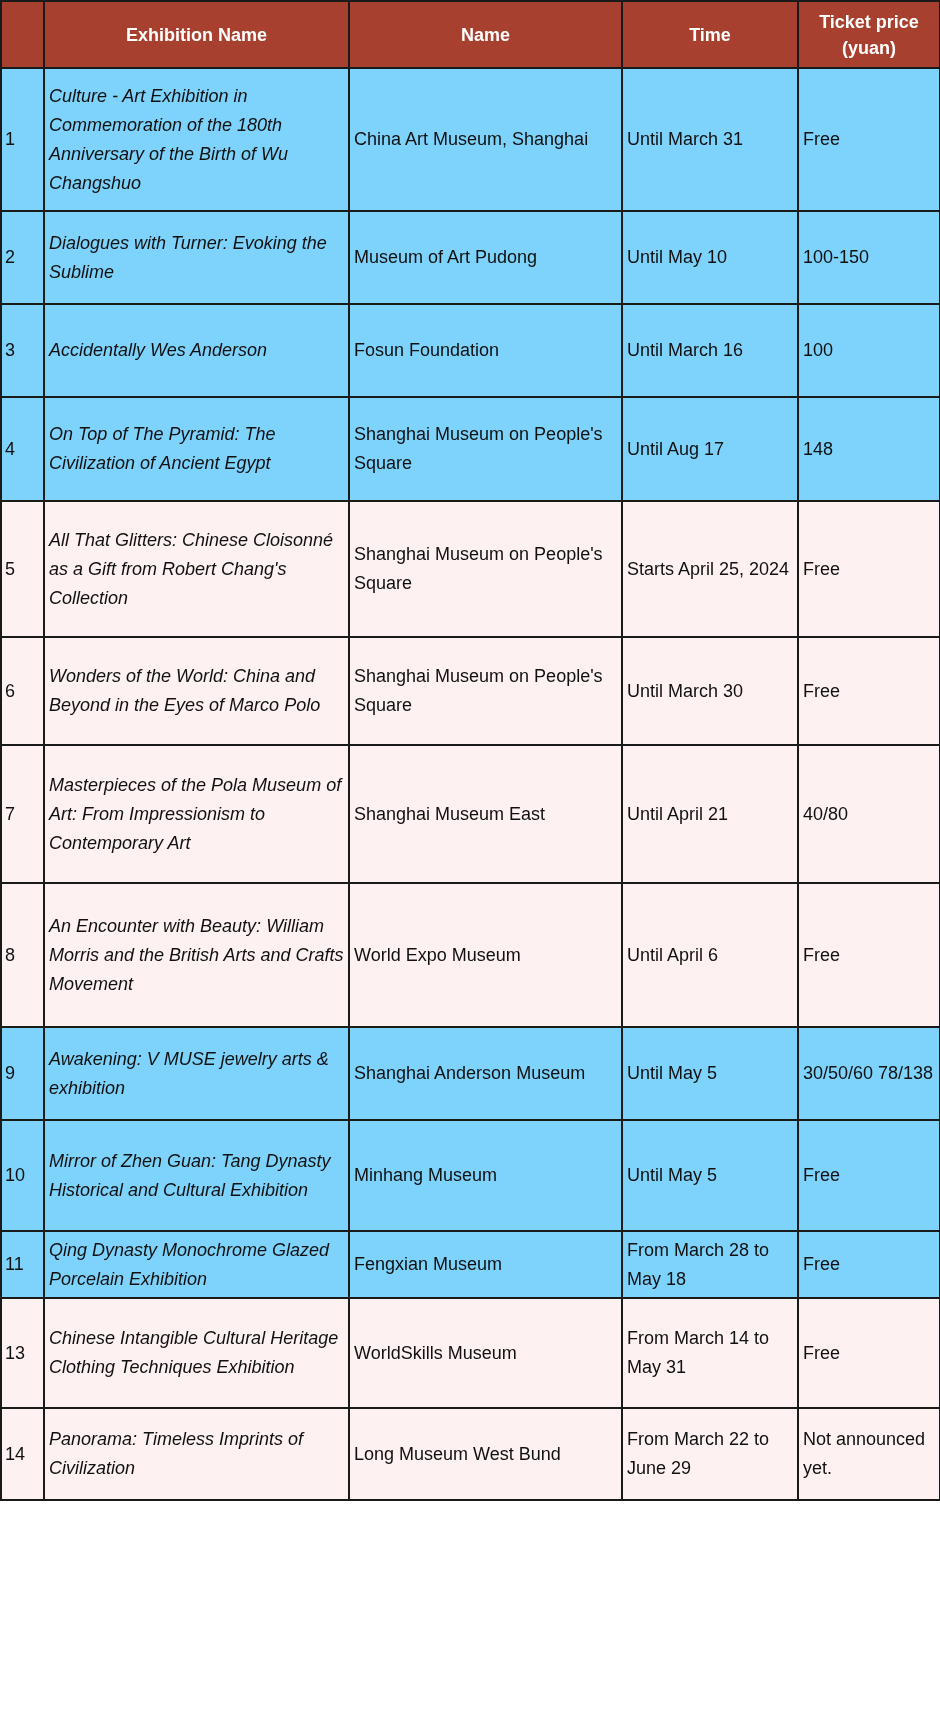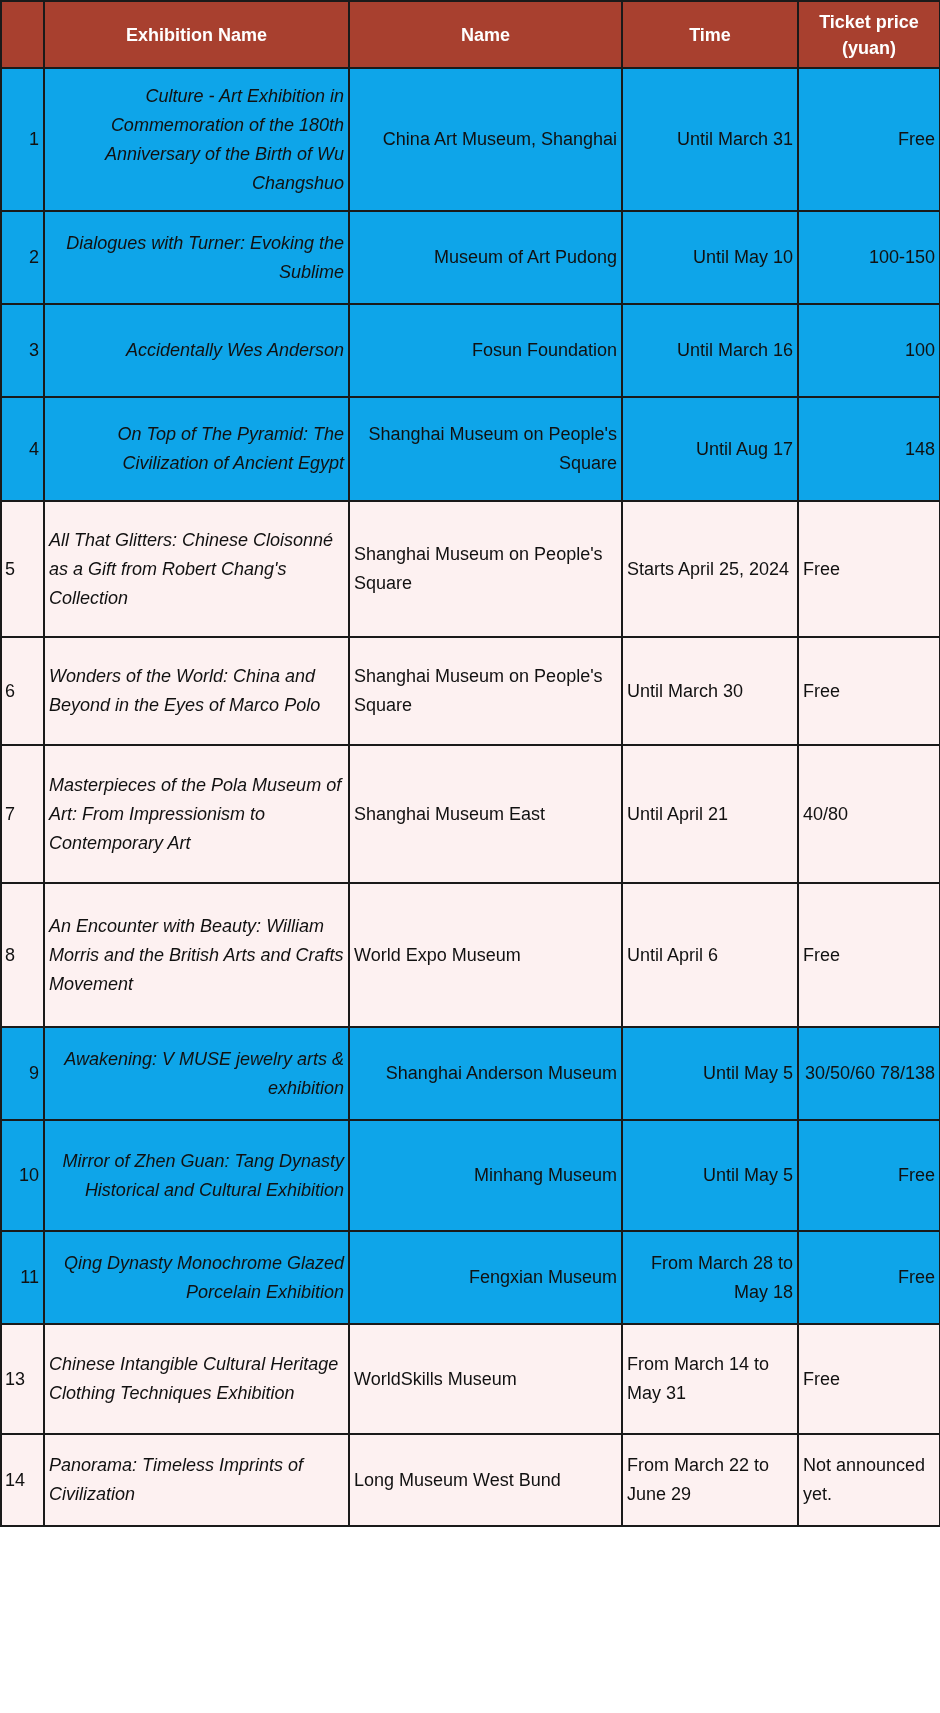--- a/index.html
+++ b/index.html
@@ -24,21 +24,21 @@
       color: #ffffff;
       font-weight: bold;
       text-align: center;
       height: 65px;
       padding: 0 4px;
       line-height: 26px;
     }
     td { padding: 0 4px 0 4px; text-align: left; }
     td.num { padding-left: 3px; }
     td.name { font-style: italic; }
-    tr.shade-a td { background: #0ea5e9; text-align: right; }
+    tr.shade-a td { background: #7dd3fc; }
     tr.shade-b td { background: #fdf1f1; }
   </style>
 </head>
 <body>
 
 <table>
   <colgroup>
     <col class="c0">
       <col class="c1">
       <col class="c2">
@@ -118,21 +118,21 @@
       <td>Until May 5</td>
       <td>30/50/60 78/138</td>
     </tr>
     <tr class="shade-a" style="height:111px">
       <td class="num">10</td>
       <td class="name">Mirror of Zhen Guan: Tang Dynasty Historical and Cultural Exhibition</td>
       <td>Minhang Museum</td>
       <td>Until May 5</td>
       <td>Free</td>
     </tr>
-    <tr class="shade-a" style="height:93px">
+    <tr class="shade-a" style="height:67px">
       <td class="num">11</td>
       <td class="name">Qing Dynasty Monochrome Glazed Porcelain Exhibition</td>
       <td>Fengxian Museum</td>
       <td>From March 28 to May 18</td>
       <td>Free</td>
     </tr>
     <tr class="shade-b" style="height:110px">
       <td class="num">13</td>
       <td class="name">Chinese Intangible Cultural Heritage Clothing Techniques Exhibition</td>
       <td>WorldSkills Museum</td>

